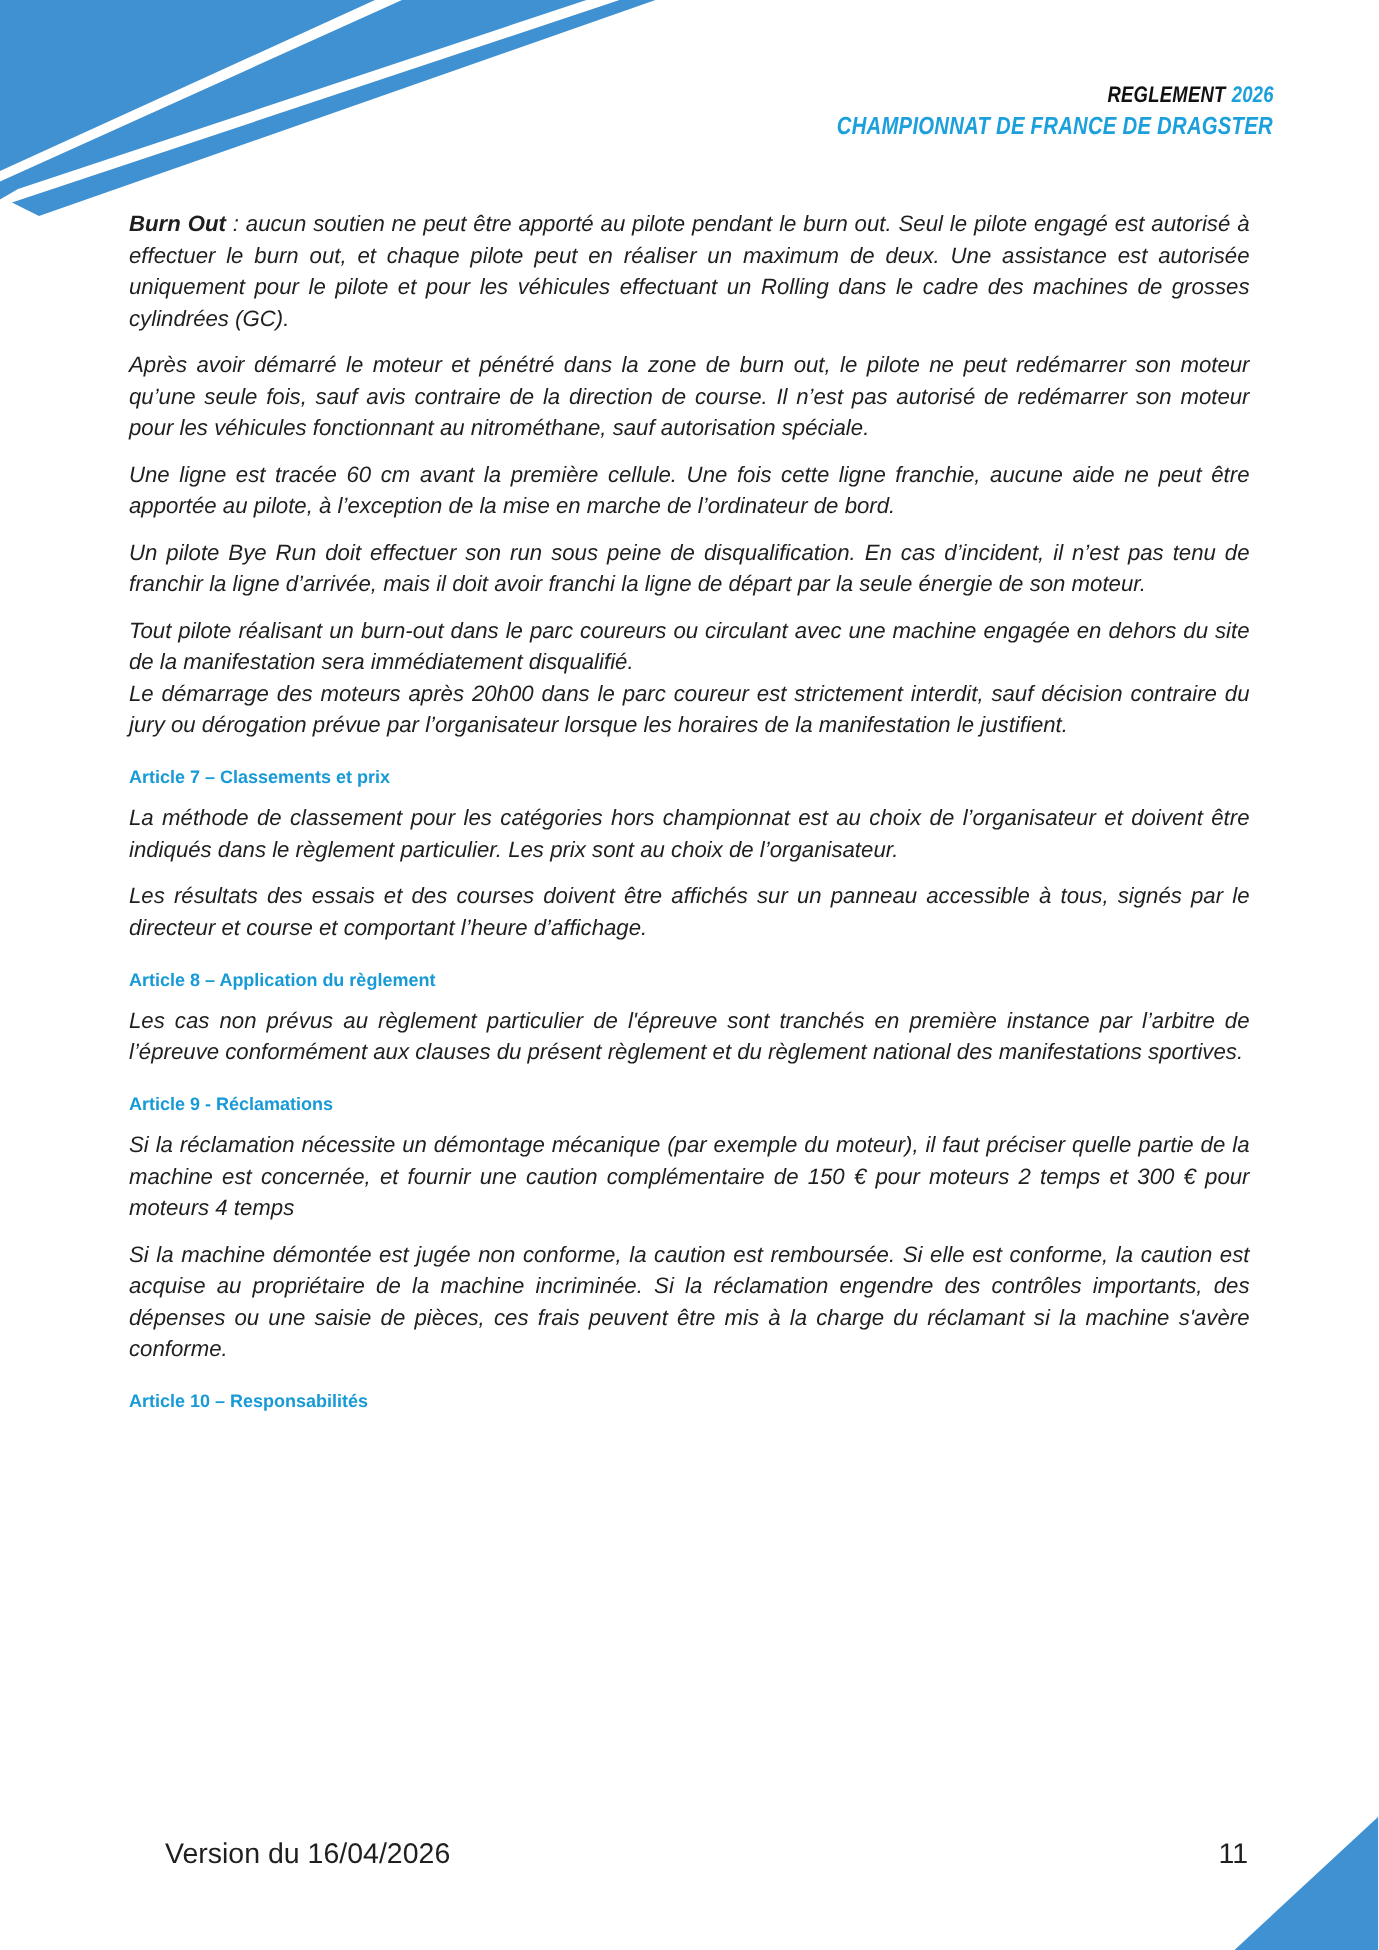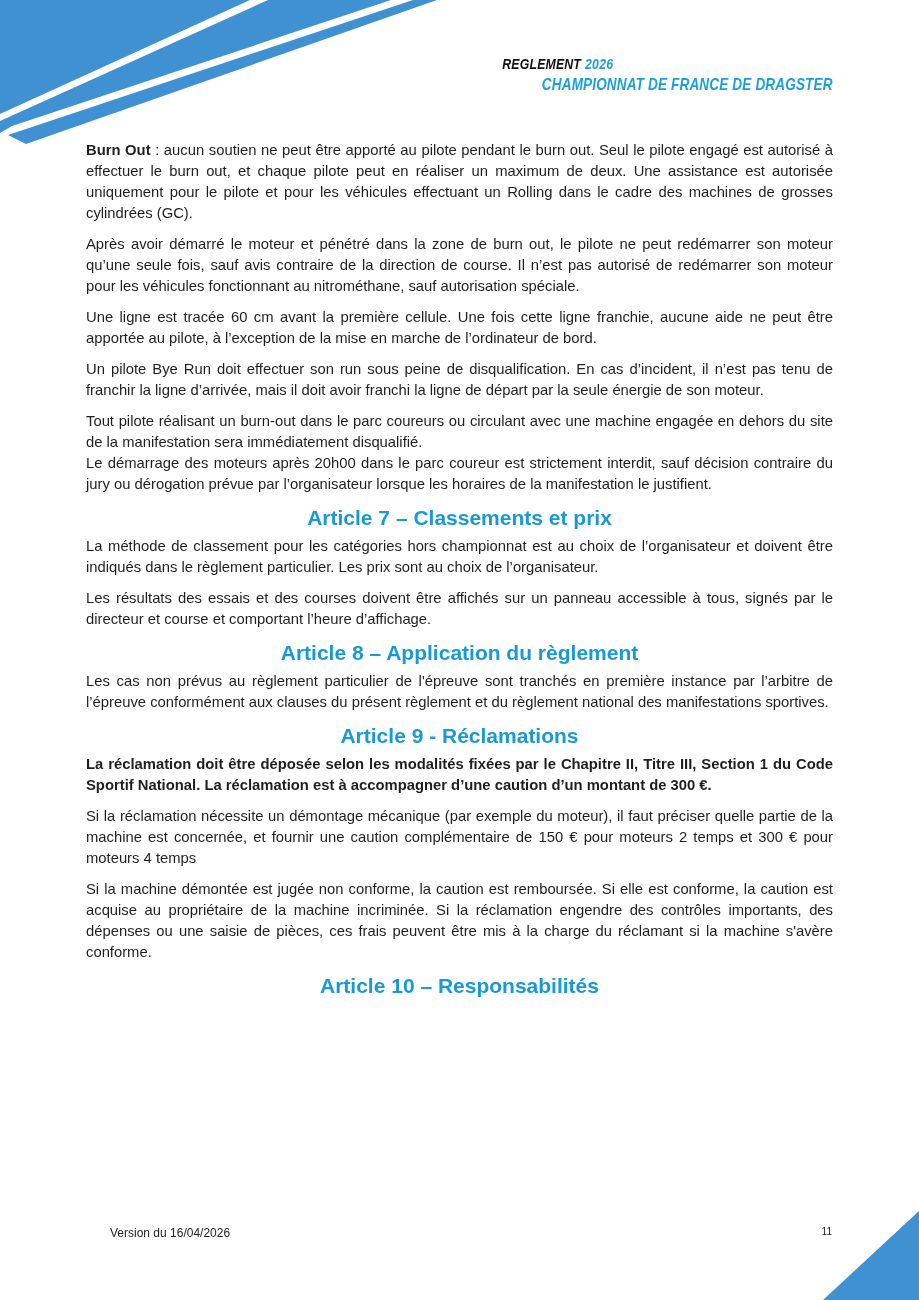--- a/index.html
+++ b/index.html
@@ -11,40 +11,40 @@
   html,body{margin:0;padding:0;background:#ffffff;}
   body{width:919px;height:1300px;position:relative;overflow:hidden;
        font-family:"Liberation Sans", sans-serif;color:var(--ink);}
 
   
   .deco-top{position:absolute;top:0;left:0;width:460px;height:165px;color:var(--blue-swoosh);}
   .deco-bottom{position:absolute;right:0;bottom:0;width:97px;height:90px;color:var(--blue-swoosh);}
   .deco-top svg,.deco-bottom svg{display:block;width:100%;height:100%;}
 
   
-  .masthead{position:absolute;top:56px;right:86px;text-align:left;line-height:1;}
+  .masthead{position:absolute;top:56px;right:70px;text-align:right;line-height:1;}
   .m-line{display:inline-block;transform:scaleX(0.82);transform-origin:100% 50%;
           font-weight:bold;font-style:italic;white-space:nowrap;letter-spacing:.2px;}
   .m-line1{font-size:15px;}
   .m-line2{font-size:16.5px;color:var(--blue-masthead);margin-top:4px;}
   .m-black{color:#111;}
   .m-year{color:var(--blue-masthead);margin-left:5px;}
 
   
   .content{position:absolute;left:86px;top:140px;width:747px;
            font-size:14.8px;line-height:21px;text-align:justify;}
-  .content p{margin:0 0 10px 0;}
+  .content p{margin:0 0 10px 0;font-style:italic;}
   .content p.tight span{display:block;}
   .b{font-weight:bold;}
-  .article-heading{color:var(--blue-heading);font-weight:bold;font-size:21px;
-                   line-height:22px;margin:12px 0 7px 0;text-align:center;}
+  .article-heading{color:var(--blue-heading);font-weight:bold;font-size:12px;
+                   line-height:22px;margin:12px 0 7px 0;text-align:left;}
 
   
-  .footer-version{position:absolute;left:110px;top:1226px;font-size:12px;}
-  .footer-page{position:absolute;right:87px;top:1226px;font-size:10px;}
+  .footer-version{position:absolute;left:110px;top:1226px;font-size:19px;}
+  .footer-page{position:absolute;right:87px;top:1226px;font-size:19px;}
 </style>
 </head>
 <body>
 
 <div class="deco-top">
   <svg viewBox="0 0 460 165" preserveAspectRatio="none">
     <polygon points="0,0 250,0 0,114" fill="currentColor"></polygon>
     <polygon points="268,0 391,0 12,126 0,133 0,121" fill="currentColor"></polygon>
     <polygon points="413,0 437,0 26,144 8,135" fill="currentColor"></polygon>
   </svg>
@@ -79,21 +79,20 @@
   <p>Les résultats des essais et des courses doivent être affichés sur un panneau accessible à tous, signés par le directeur et course et comportant l’heure d’affichage.</p>
   <p class="b tight">
   </p>
 
   <h2 class="article-heading">Article 8 – Application du règlement</h2>
   <p class="tight">
     <span>Les cas non prévus au règlement particulier de l'épreuve sont tranchés en première instance par l’arbitre de l’épreuve conformément aux clauses du présent règlement et du règlement national des manifestations sportives.</span>
   </p>
 
   <h2 class="article-heading">Article 9 - Réclamations</h2>
-  <p class="b">La réclamation doit être déposée selon les modalités fixées par le Chapitre II, Titre III, Section 1 du Code Sportif National. La réclamation est à accompagner d’une caution d’un montant de 300 €.</p>
   <p>Si la réclamation nécessite un démontage mécanique (par exemple du moteur), il faut préciser quelle partie de la machine est concernée, et fournir une caution complémentaire de 150 € pour moteurs 2 temps et 300 € pour moteurs 4 temps</p>
   <p>Si la machine démontée est jugée non conforme, la caution est remboursée. Si elle est conforme, la caution est acquise au propriétaire de la machine incriminée. Si la réclamation engendre des contrôles importants, des dépenses ou une saisie de pièces, ces frais peuvent être mis à la charge du réclamant si la machine s'avère conforme.</p>
 
   <h2 class="article-heading">Article 10 – Responsabilités</h2>
 
 </div>
 
 <div class="footer-version">Version du 16/04/2026</div>
 <div class="footer-page">11</div>
 

